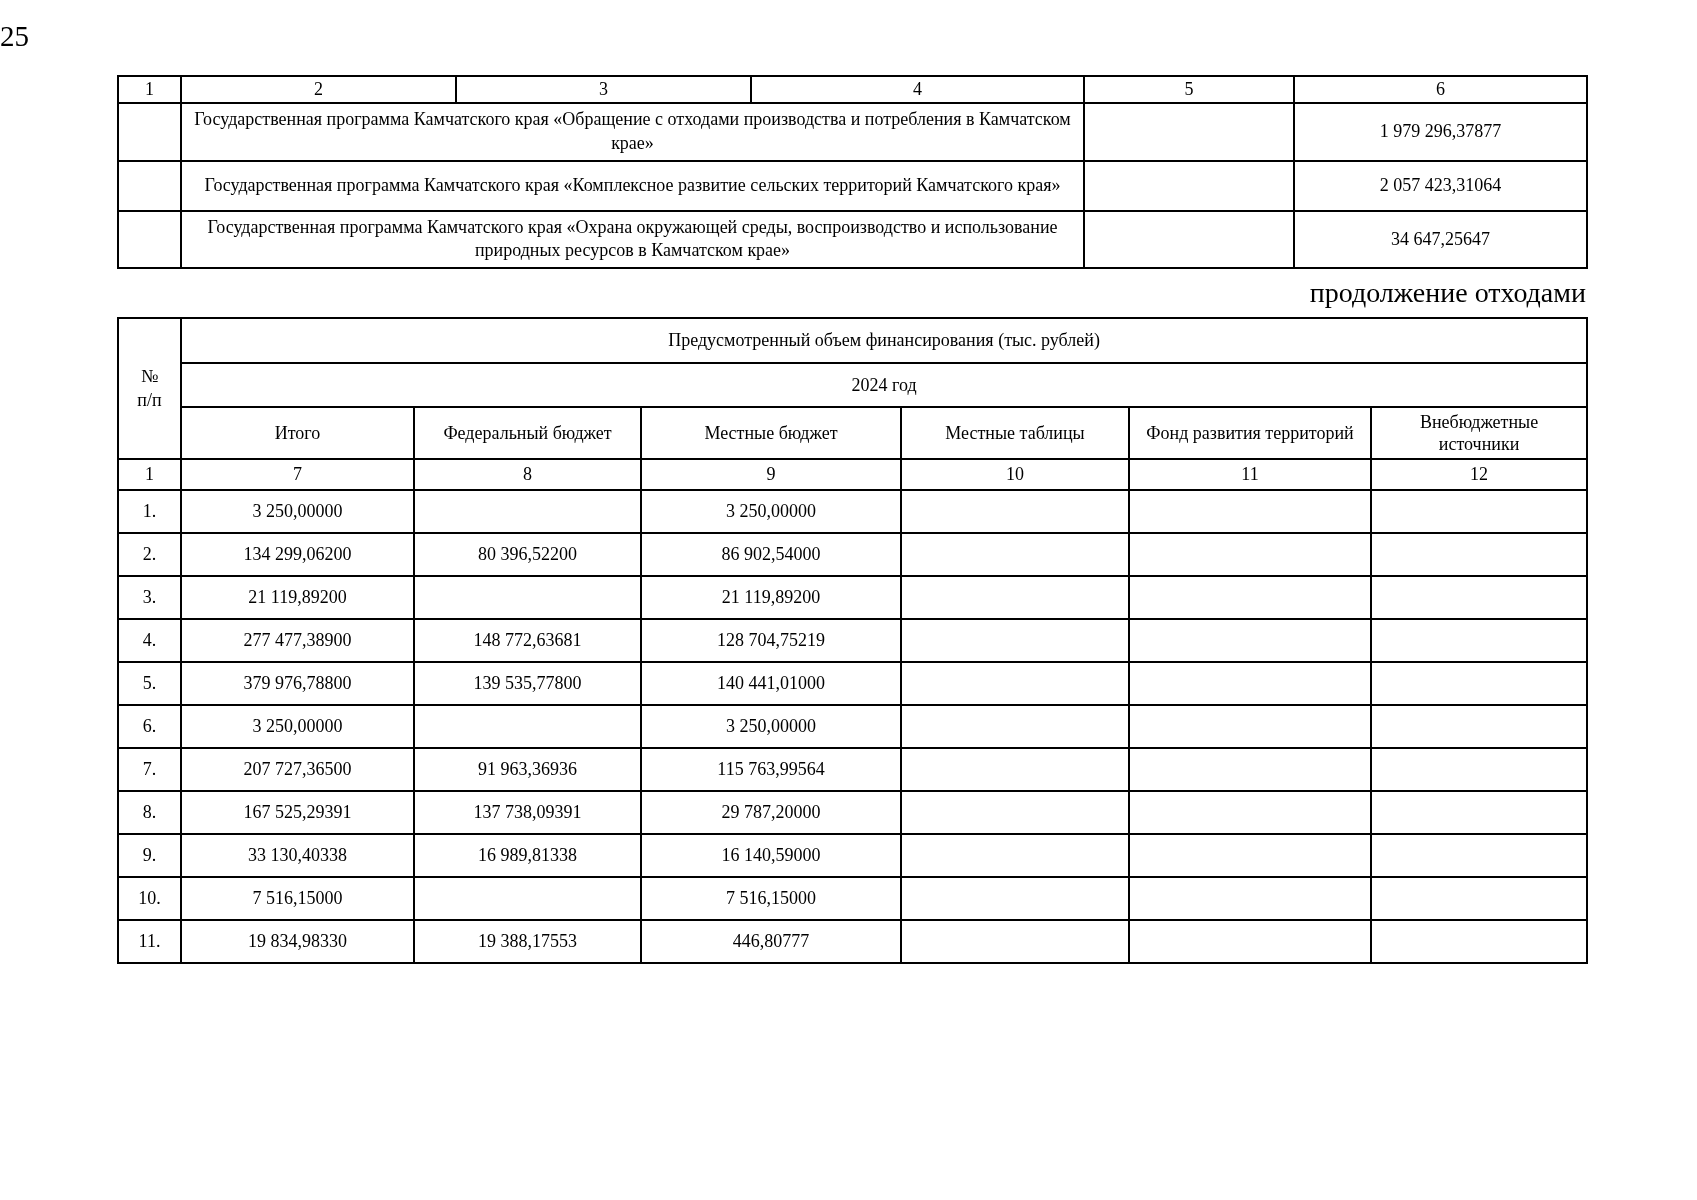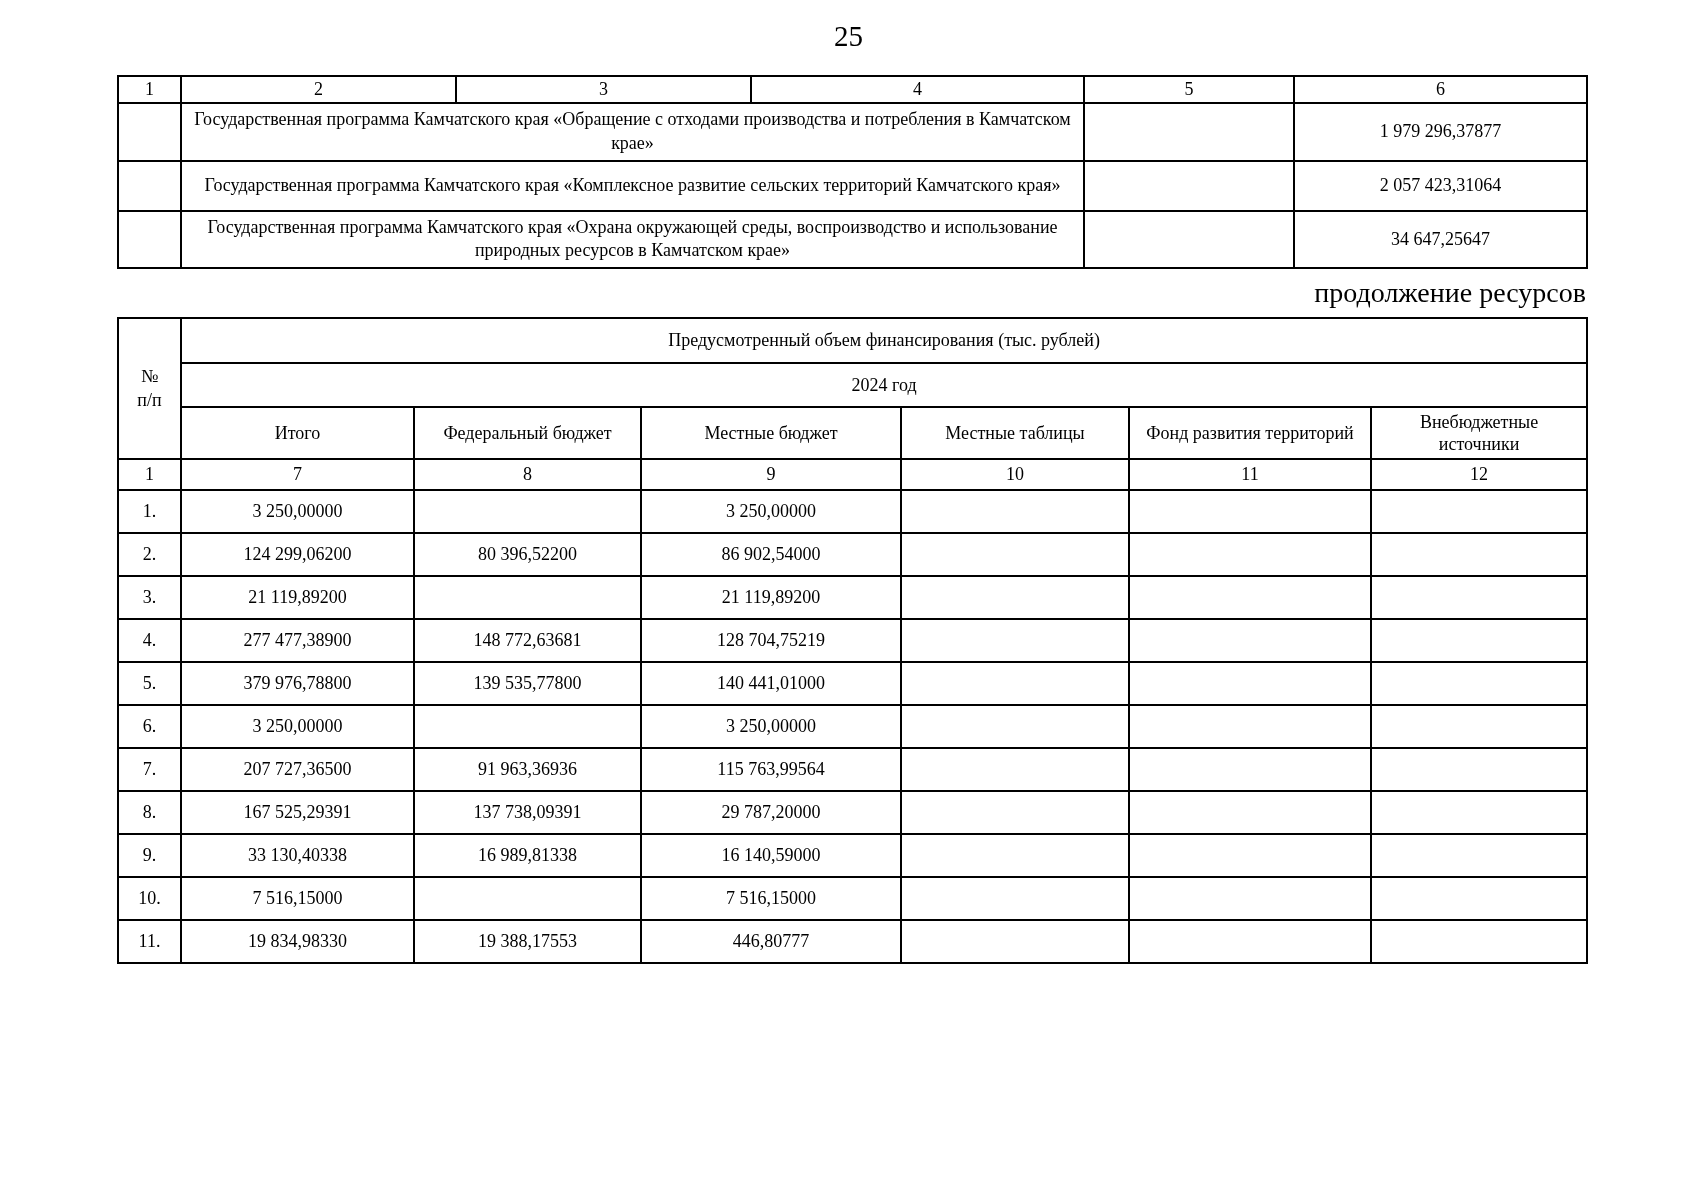--- a/index.html
+++ b/index.html
@@ -4,21 +4,20 @@
 <style>
   * { margin:0; padding:0; box-sizing:border-box; }
   html,body { background:#ffffff; }
   body {
     width:1697px; height:1200px;
     font-family:"Liberation Serif", serif;
     color:#000;
   }
   .page-number {
     margin-top:20px;
-    text-align:center;
     font-size:29px;
   }
   table {
     border-collapse:collapse;
     table-layout:fixed;
     margin-left:117px;
     width:1469px;
     font-size:18px;
   }
   td {
@@ -87,21 +86,21 @@
     </tr>
     <tr class="t1-data-row">
       <td></td>
       <td colspan="3" class="program-cell">Государственная программа Камчатского края «Охрана окружающей среды, воспроизводство и использование природных ресурсов в Камчатском крае»</td>
       <td></td>
       <td>34 647,25647</td>
     </tr>
   </tbody>
 </table>
 
-<div class="continuation">продолжение ресурсов</div>
+<div class="continuation">продолжение отходами</div>
 
 <table class="financing-table">
   <colgroup>
     <col style="width:63px">
       <col style="width:233px">
       <col style="width:227px">
       <col style="width:260px">
       <col style="width:228px">
       <col style="width:242px">
       <col style="width:216px">
@@ -139,21 +138,21 @@
       <td>1.</td>
       <td>3 250,00000</td>
       <td></td>
       <td>3 250,00000</td>
       <td></td>
       <td></td>
       <td></td>
     </tr>
     <tr class="t2-data-row">
       <td>2.</td>
-      <td>124 299,06200</td>
+      <td>134 299,06200</td>
       <td>80 396,52200</td>
       <td>86 902,54000</td>
       <td></td>
       <td></td>
       <td></td>
     </tr>
     <tr class="t2-data-row">
       <td>3.</td>
       <td>21 119,89200</td>
       <td></td>

